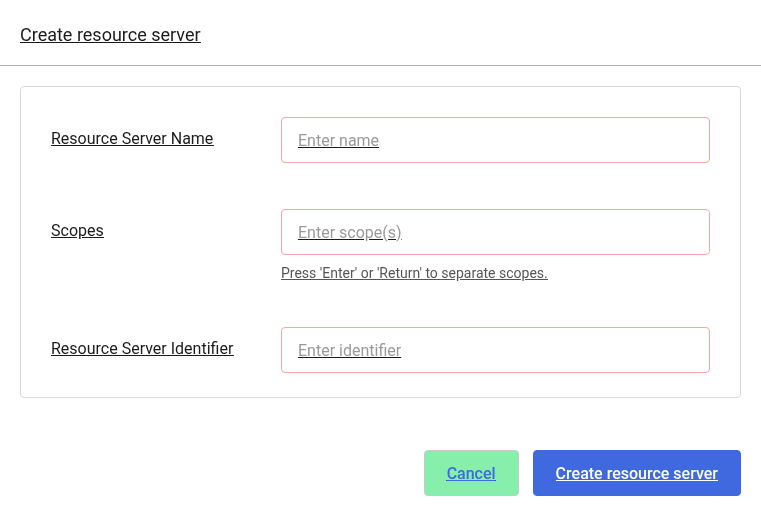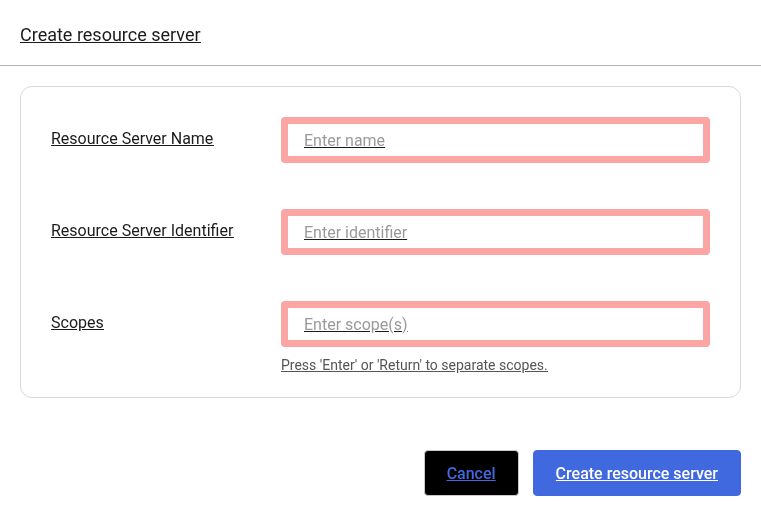--- a/index.html
+++ b/index.html
@@ -26,21 +26,21 @@
     .divider {
       border: none;
       border-top: 1px solid #b3b3b3;
       width: 100%;
     }
     .content-wrapper {
       padding: 20px;
     }
     .panel {
       border: 1px solid #d9d9d9;
-      border-radius: 12px;
+      border-radius: 4px;
       padding: 30px 30px 24px 30px;
     }
     .form-row {
       display: flex;
       align-items: flex-start;
       margin-bottom: 46px;
     }
     .form-row:last-child {
       margin-bottom: 0;
     }
@@ -52,21 +52,21 @@
       color: #1b1b1b;
       line-height: 1.5;
       padding-top: 10px;
     }
     .form-field {
       flex: 1;
     }
     .text-input {
       width: 100%;
       height: 46px;
-      border: 7px solid #fca5a5;
+      border: 1px solid #fca5a5;
       border-radius: 4px;
       padding: 16px 16px;
       font-size: 16px;
       color: #1b1b1b;
       font-family: inherit;
     }
     .text-input::placeholder {
       color: #9a9a9a;
     }
     .hint-text {
@@ -85,21 +85,21 @@
       height: 46px;
       padding: 0 22px;
       border-radius: 4px;
       font-size: 16px;
       font-weight: 500;
       font-family: inherit;
       cursor: pointer;
       border: 1px solid transparent;
     }
     .btn-secondary {
-      background: #000000;
+      background: #86efac;
       border: 1px solid #c9c9c9;
       color: #4068df;
     }
     .btn-primary {
       background: #4068df;
       border: 1px solid #4068df;
       color: #ffffff;
     }
   </style>
 </head>
@@ -115,31 +115,31 @@
   <div class="panel">
 
     <div class="form-row">
       <div class="form-label">Resource Server Name</div>
       <div class="form-field">
         <input type="text" class="text-input" placeholder="Enter name" style="">
       </div>
     </div>
 
     <div class="form-row">
-      <div class="form-label">Resource Server Identifier</div>
+      <div class="form-label">Scopes</div>
       <div class="form-field">
-        <input type="text" class="text-input" placeholder="Enter identifier" style="">
+        <input type="text" class="text-input" placeholder="Enter scope(s)" style="">
+        <div class="hint-text">Press 'Enter' or 'Return' to separate scopes.</div>
       </div>
     </div>
 
     <div class="form-row">
-      <div class="form-label">Scopes</div>
+      <div class="form-label">Resource Server Identifier</div>
       <div class="form-field">
-        <input type="text" class="text-input" placeholder="Enter scope(s)" style="">
-        <div class="hint-text">Press 'Enter' or 'Return' to separate scopes.</div>
+        <input type="text" class="text-input" placeholder="Enter identifier" style="">
       </div>
     </div>
 
   </div>
 </div>
 
 <div class="button-bar">
   <button class="btn btn-secondary">Cancel</button>
   <button class="btn btn-primary">Create resource server</button>
 </div>

